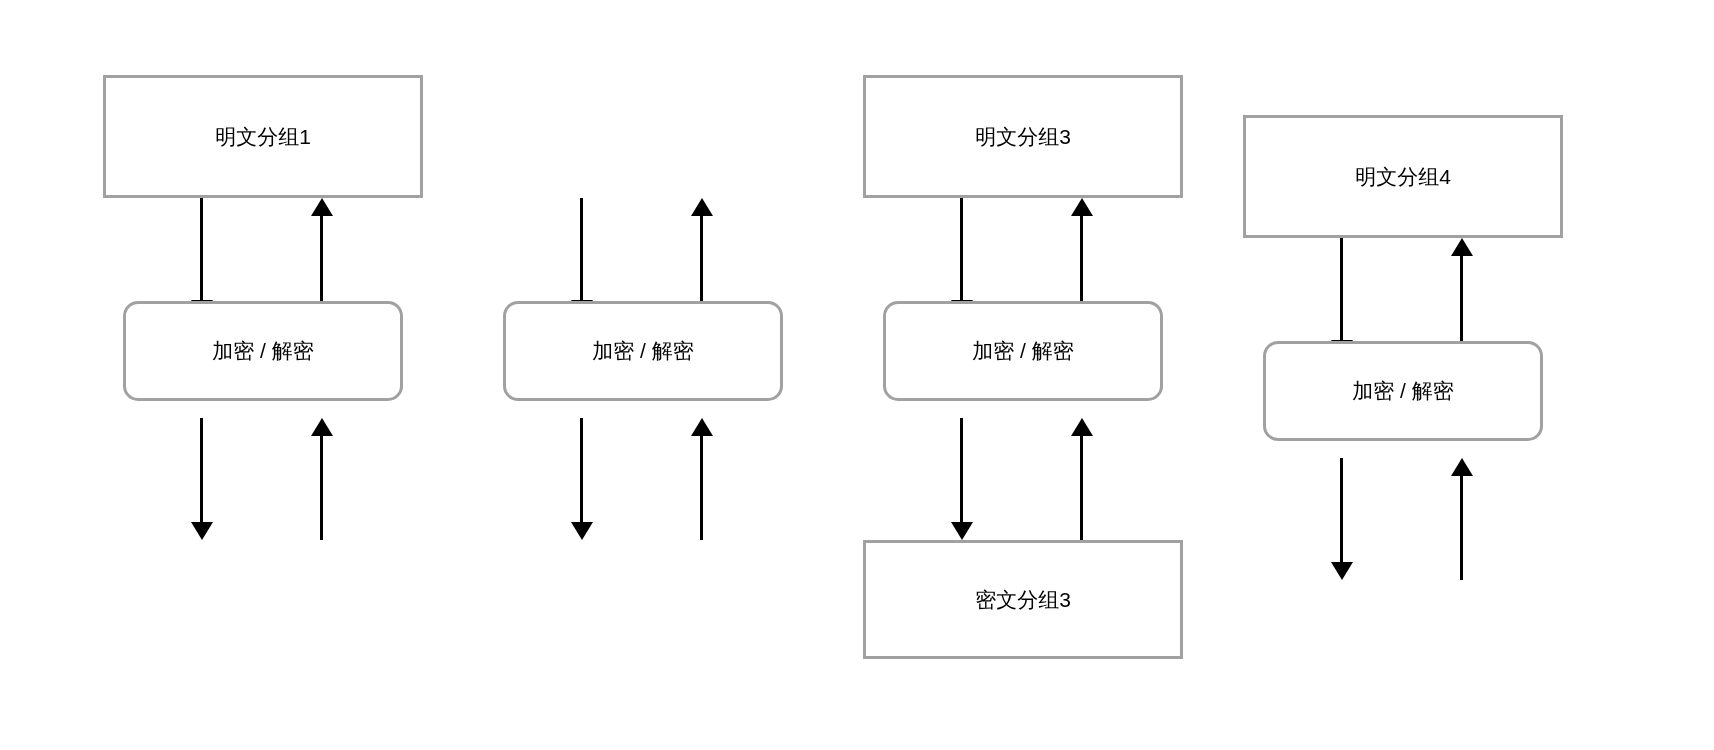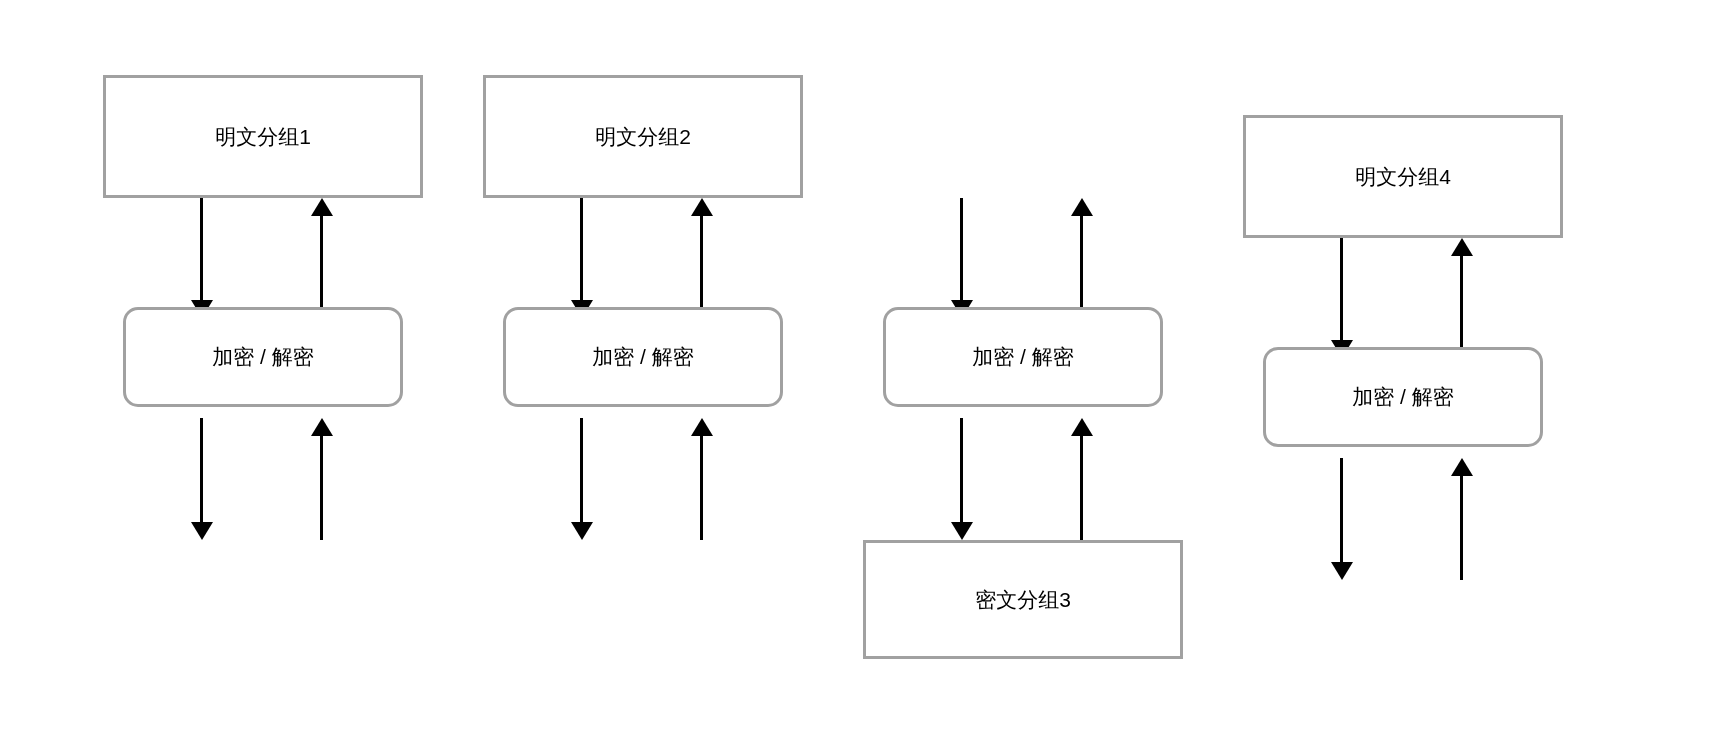--- a/index.html
+++ b/index.html
@@ -29,21 +29,21 @@
     background: #ffffff;
     display: flex;
     align-items: center;
     justify-content: center;
     font-size: 21px;
     color: #000000;
     text-align: center;
     line-height: 1.2;
   }
   .box.top    { top: 0;     left: 0;    width: 320px; height: 123px; }
-  .box.middle { top: 232px; left: 20px; width: 280px; height: 100px; border-radius: 15px; }
+  .box.middle { top: 226px; left: 20px; width: 280px; height: 100px; border-radius: 15px; }
   .box.bottom { top: 465px; left: 0;    width: 320px; height: 119px; }
 
   .arrow { position: absolute; width: 22px; }
   .zone1 { top: 123px; height: 120px; }
   .zone2 { top: 343px; height: 122px; }
   .arrow.pos-left  { left: 88px; }
   .arrow.pos-right { left: 208px; }
 
   .arrow .shaft {
     position: absolute;
@@ -90,23 +90,20 @@
         <i class="shaft"></i>
         <i class="head"></i>
       </span>
     <span class="arrow up zone2 pos-right">
         <i class="shaft"></i>
         <i class="head"></i>
       </span>
   </div>
 
   <div class="column col-2">
-    <div class="box top">
-      <span>明文分组2</span>
-    </div>
     <span class="arrow down zone1 pos-left">
         <i class="shaft"></i>
         <i class="head"></i>
       </span>
     <span class="arrow up zone1 pos-right">
         <i class="shaft"></i>
         <i class="head"></i>
       </span>
     <div class="box middle">
       <span>加密 / 解密</span>
@@ -115,20 +112,23 @@
         <i class="shaft"></i>
         <i class="head"></i>
       </span>
     <span class="arrow up zone2 pos-right">
         <i class="shaft"></i>
         <i class="head"></i>
       </span>
   </div>
 
   <div class="column col-3">
+    <div class="box top">
+      <span>明文分组3</span>
+    </div>
     <span class="arrow down zone1 pos-left">
         <i class="shaft"></i>
         <i class="head"></i>
       </span>
     <span class="arrow up zone1 pos-right">
         <i class="shaft"></i>
         <i class="head"></i>
       </span>
     <div class="box middle">
       <span>加密 / 解密</span>

